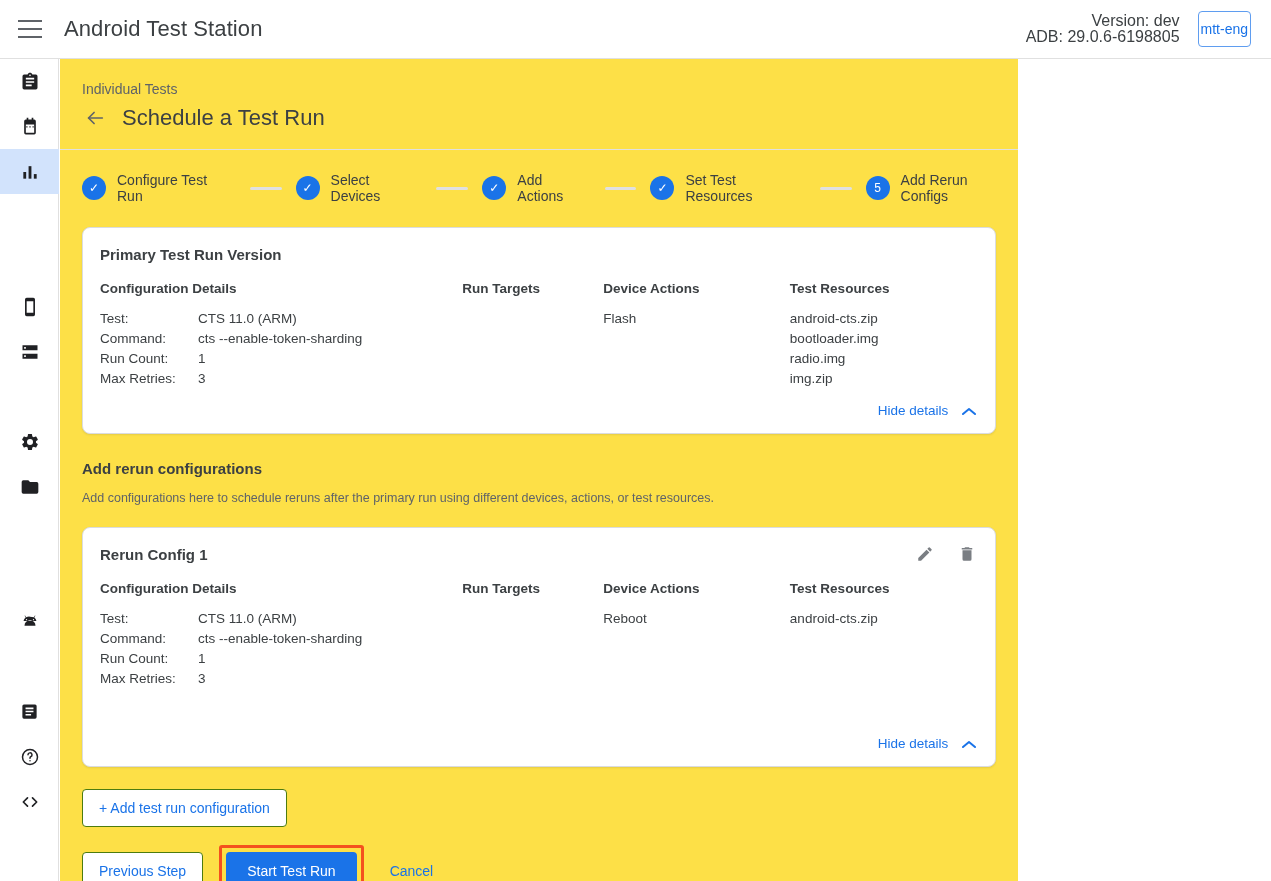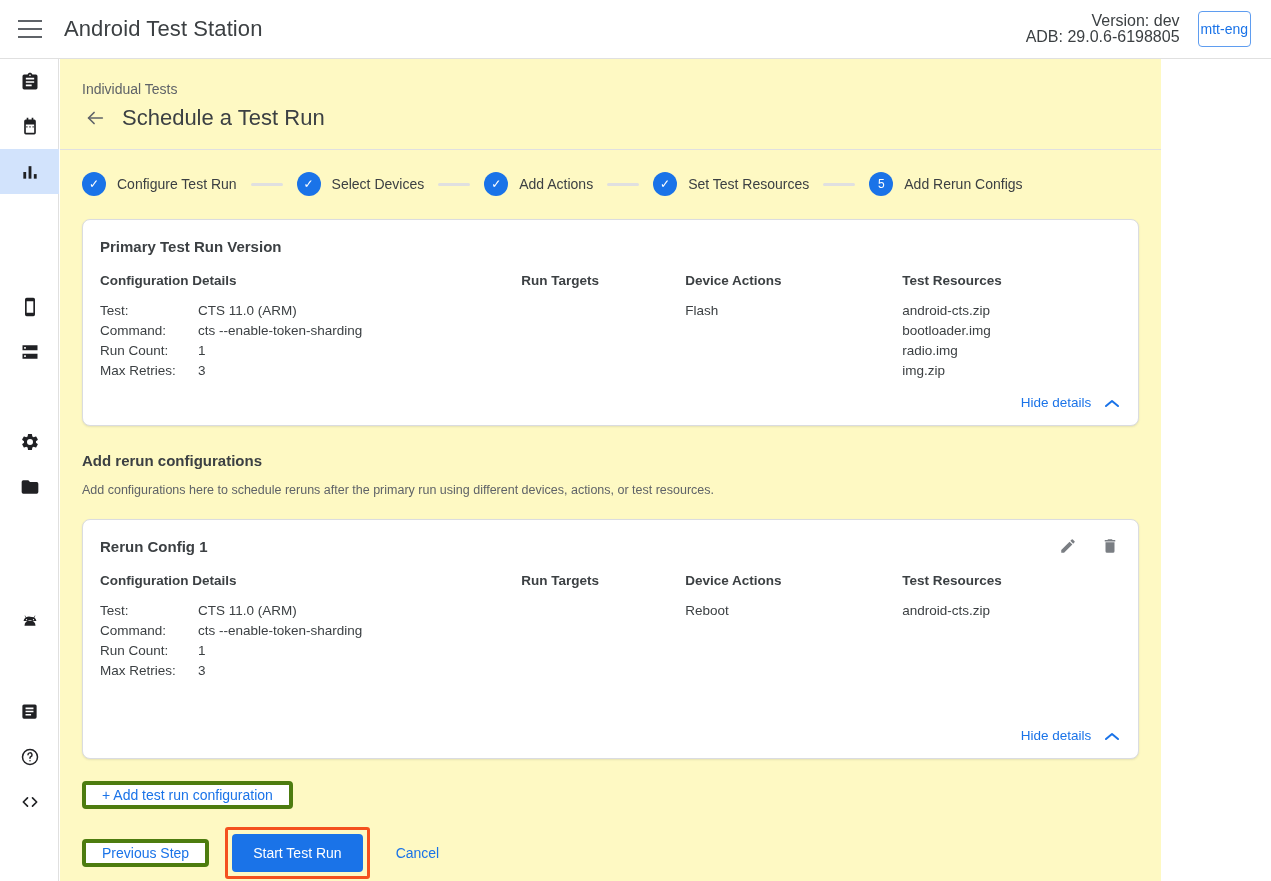--- a/index.html
+++ b/index.html
@@ -55,22 +55,22 @@
     display: flex; align-items: center; justify-content: center;
     cursor: pointer;
   }
   .rail-item.active { background: #d2e3fc; }
   .rail-item svg { display: block; }
   .rail-spacer { height: 45px; }
 
   
   .main {
     position: absolute; top: 59px; left: 60px;
-    width: 1101px; height: 822px;
-    background: #fef9c3;
+    width: 958px; height: 822px;
+    background: #fde047;
     overflow: hidden;
   }
   .page-head {
     padding: 22px 0 18px 22px;
     border-bottom: 1px solid #e0e0e0;
   }
   .breadcrumb { font-size: 14px; color: #5f6368; margin-bottom: 8px; }
   .title-row { display: flex; align-items: flex-end; }
   .back-arrow {
     width: 26px; height: 26px; margin-right: 14px; cursor: pointer;
@@ -143,24 +143,24 @@
     margin: 26px 0 0 22px;
   }
   .section-sub {
     font-size: 12.5px; color: #5f6368;
     margin: 14px 0 0 22px;
   }
 
   
   .actions { margin: 22px 0 0 22px; }
   .btn-outline {
-    border: 4px solid #4d7c0f; border-radius: 4px;
+    border: 1px solid #4d7c0f; border-radius: 4px;
     background: #fff; color: #1a73e8;
     font-size: 14px; font-family: inherit;
-    padding: 2px 16px; cursor: pointer;
+    padding: 10px 16px; cursor: pointer;
   }
   .btn-row {
     display: flex; align-items: center; margin-top: 18px;
   }
   .btn-primary {
     background: #1a73e8; color: #fff; border: none; border-radius: 4px;
     font-size: 14px; font-family: inherit; padding: 11px 21px; cursor: pointer;
   }
   .highlight-box {
     border: 3px solid #f4511e;

